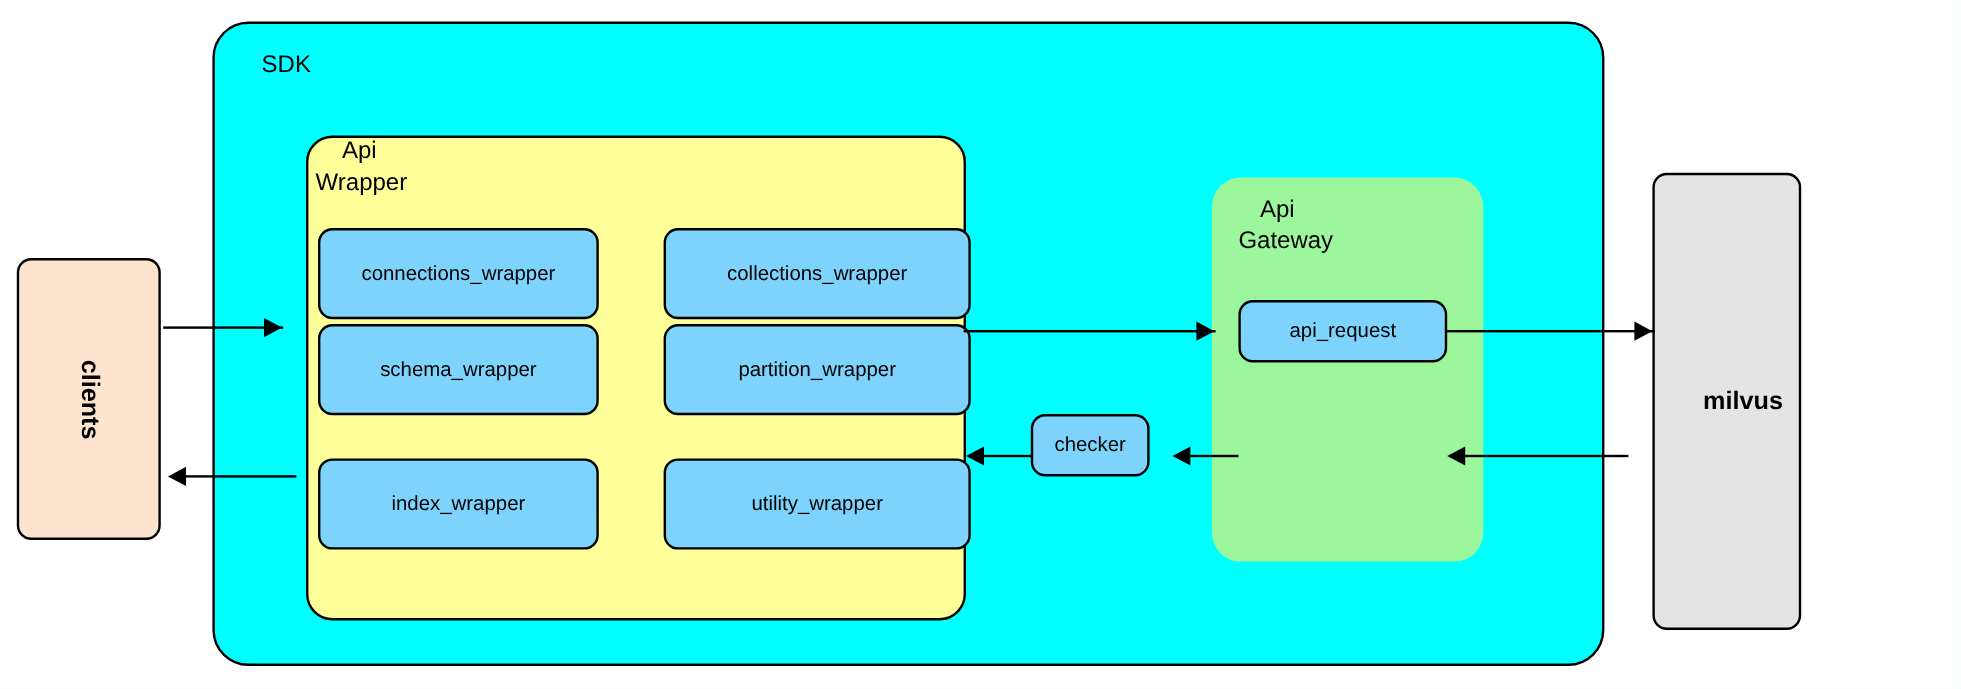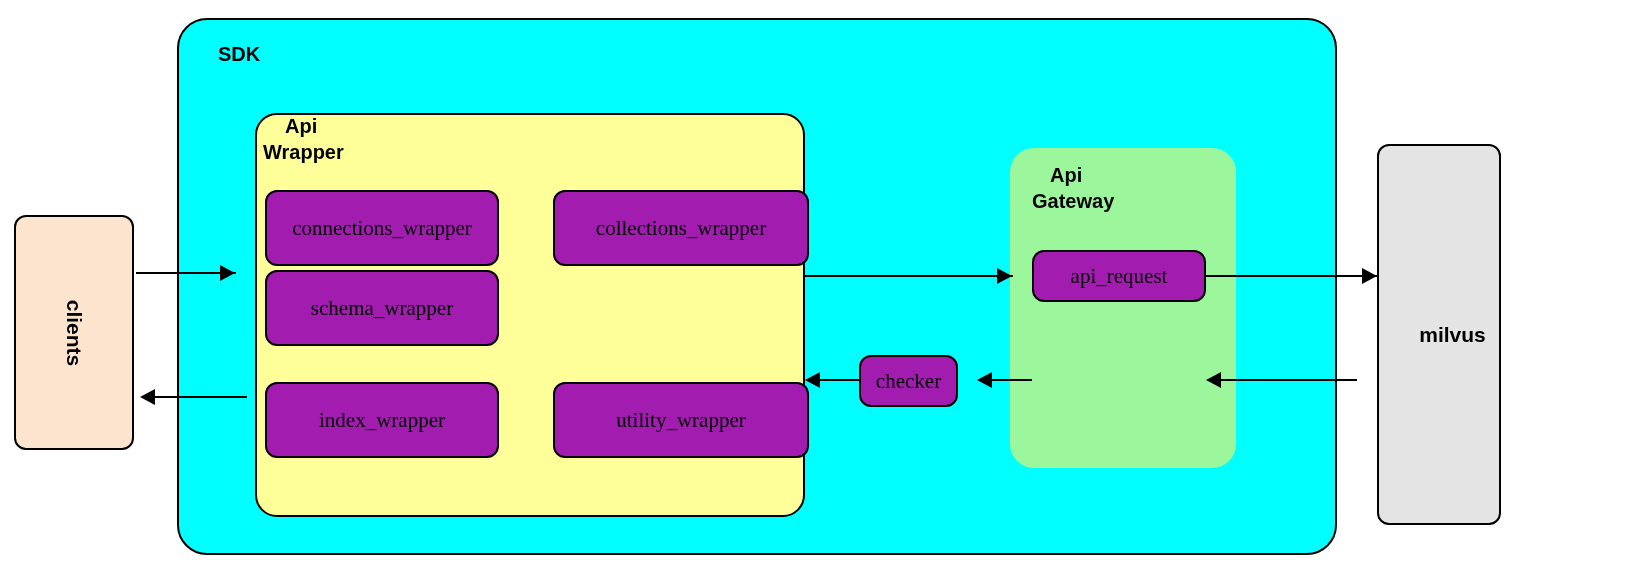--- a/index.html
+++ b/index.html
@@ -52,55 +52,54 @@
     top: 148px;
     width: 226px;
     height: 320px;
     background: #9cf79c;
     border: none;
     border-radius: 24px;
   }
   
   .group-title {
     position: absolute;
-    font-weight: bold;
+    font-weight: normal;
     font-size: 20px;
     line-height: 1.28;
     color: #000000;
     white-space: pre-line;
   }
   .sdk-title   { left: 218px; top: 42px; }
   .wrapper-title { left: 263px; top: 114px; text-indent: 22px; }
   .gateway-title { left: 1032px; top: 163px; text-indent: 18px; }
 
   
   .leaf {
-    background: #a21caf;
+    background: #7dd3fc;
     border: 2px solid #000000;
     border-radius: 12px;
-    font-size: 21px;
+    font-size: 17px;
     text-align: center;
-    font-family: Liberation Serif, serif;
   }
   
   .w-c1 { left: 265px; width: 234px; }
   .w-c2 { left: 553px; width: 256px; }
   .w-r1 { top: 190px; height: 76px; }
   .w-r2 { top: 270px; height: 76px; }
   .w-r3 { top: 382px; height: 76px; }
 
   
   .g-leaf { left: 1032px; width: 174px; height: 52px; }
   .g-r1 { top: 250px; }
   .g-r2 { top: 354px; }
 
   
   .checker-box {
     left: 859px;
-    top: 355px;
+    top: 345px;
     width: 99px;
     height: 52px;
     text-align: right;
   }
 
   
   .side-box {
     border: 2px solid #000000;
     border-radius: 12px;
     font-weight: bold;
@@ -160,20 +159,23 @@
 
   <div class="box leaf w-c1 w-r1">
     <span>connections_wrapper</span>
   </div>
   <div class="box leaf w-c2 w-r1">
     <span>collections_wrapper</span>
   </div>
   <div class="box leaf w-c1 w-r2">
     <span>schema_wrapper</span>
   </div>
+  <div class="box leaf w-c2 w-r2">
+    <span>partition_wrapper</span>
+  </div>
   <div class="box leaf w-c1 w-r3">
     <span>index_wrapper</span>
   </div>
   <div class="box leaf w-c2 w-r3">
     <span>utility_wrapper</span>
   </div>
 
   <div class="box container-box gateway-box"></div>
   <div class="group-title gateway-title">Api
 Gateway</div>

